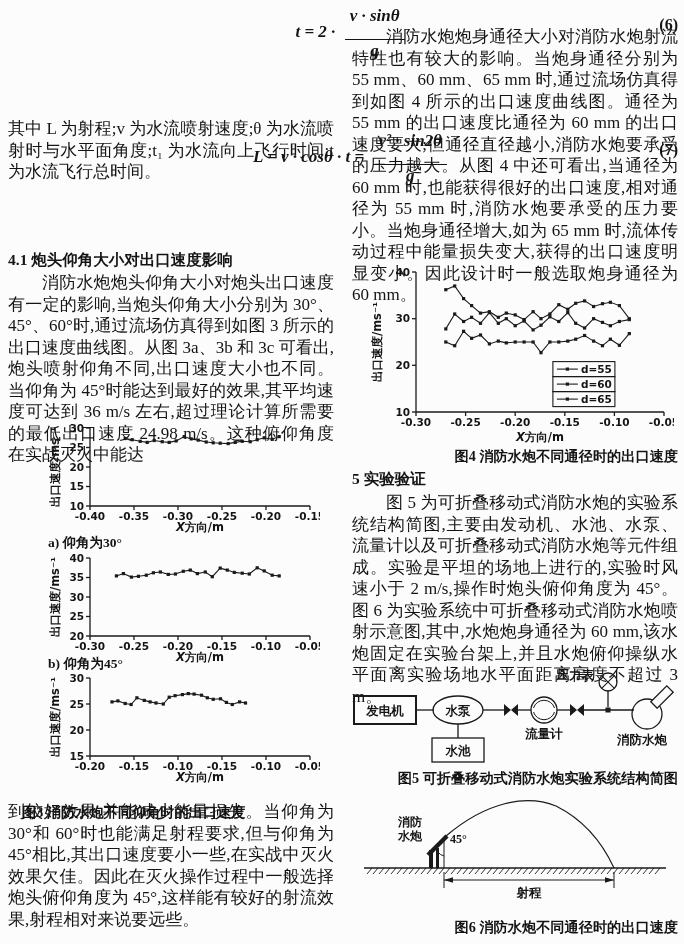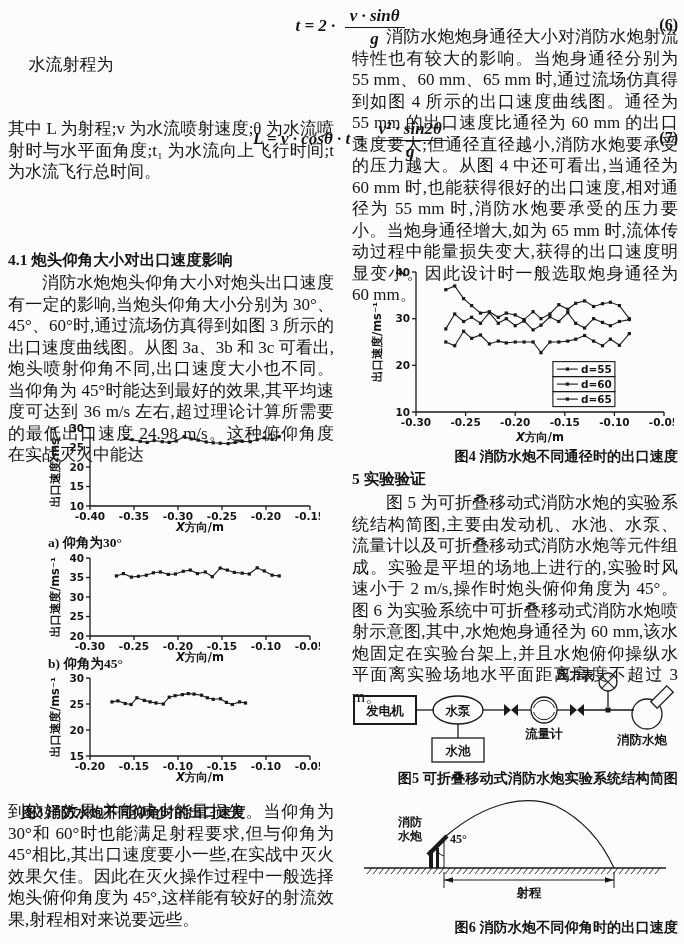--- a/index.html
+++ b/index.html
@@ -10,21 +10,21 @@
   .col-l{left:8px;width:326px;}
   .col-r{left:352px;width:326px;}
   .para{font-size:17px;line-height:21.5px;text-align:justify;}
   .indent{text-indent:2em;}
   .heading{font-size:15.5px;font-weight:700;}
   .figcap{font-size:14.2px;font-weight:700;text-align:right;}
   .subcap{font-size:13.5px;font-weight:700;text-align:left;}
   .eq-row{position:relative;width:100%;text-align:center;font-size:17px;font-weight:700;font-style:italic;}
   .eq-tag{position:absolute;right:14px;top:10px;font-style:normal;font-weight:700;font-size:16px;}
   .frac{display:inline-block;vertical-align:middle;text-align:center;margin-left:5px;}
-  .frac .num{display:block;border-bottom:1.4px solid #141414;padding:0 5px 1px;}
+  .frac .num{display:block;border-bottom:1.4px solid #141414;padding:0 5px 13px;}
   .frac .den{display:block;padding-top:1px;}
   svg text{fill:#141414;}
   .ax{stroke:#1a1a1a;stroke-width:1.3;fill:none;}
   .ln{fill:none;stroke:#1a1a1a;stroke-width:1.1;}
   .mk{fill:#1a1a1a;}
   .tl{font:700 10.5px "DejaVu Sans",sans-serif;}
   .al{font:700 11.5px "DejaVu Sans",sans-serif;}
   .lg{fill:none;stroke:#1a1a1a;stroke-width:1.1;}
   .dg{stroke:#1a1a1a;stroke-width:1.3;fill:none;}
   .dgf{fill:#1a1a1a;stroke:none;}
@@ -38,21 +38,20 @@
 
   <div class="abs col-l eq-row" style="top:6px;">
     <span>t = 2 ·</span>
     <span class="frac">
       <span class="num">v · sinθ</span>
       <span class="den">g</span>
     </span>
     <span class="eq-tag">(6)</span>
   </div>
 
-  <div class="abs col-l para" style="top:54px;text-indent:1.2em;">水流射程为</div>
 
   <div class="abs col-l eq-row" style="top:76px;">
     <span>L = v · cosθ · t =</span>
     <span class="frac">
       <span class="num">v² · sin2θ</span>
       <span class="den">g</span>
     </span>
     <span class="eq-tag">(7)</span>
   </div>
 
@@ -435,15 +434,15 @@
     <text x="104" y="45" class="dtx2">45°</text>
     <text x="64" y="28" class="dtx2" text-anchor="middle">消防</text>
     <text x="64" y="42" class="dtx2" text-anchor="middle">水炮</text>
     <line x1="98" y1="74" x2="98" y2="90" class="dg" style="stroke-width:1"></line>
     <line x1="268" y1="74" x2="268" y2="90" class="dg" style="stroke-width:1"></line>
     <line x1="98" y1="82" x2="268" y2="82" class="dg" style="stroke-width:1"></line>
     <polygon points="98,82 107,79.3 107,84.7" class="dgf"></polygon>
     <polygon points="268,82 259,79.3 259,84.7" class="dgf"></polygon>
     <text x="183" y="99" class="dtx" text-anchor="middle">射程</text>
   </svg>
-  <div class="abs figcap" style="top:918px;left:352px;width:326px;">图6  消防水炮不同仰角时的出口速度</div>
+  <div class="abs figcap" style="top:918px;left:352px;width:326px;">图6  消防水炮不同通径时的出口速度</div>
 
 </div>
 
 </body></html>

